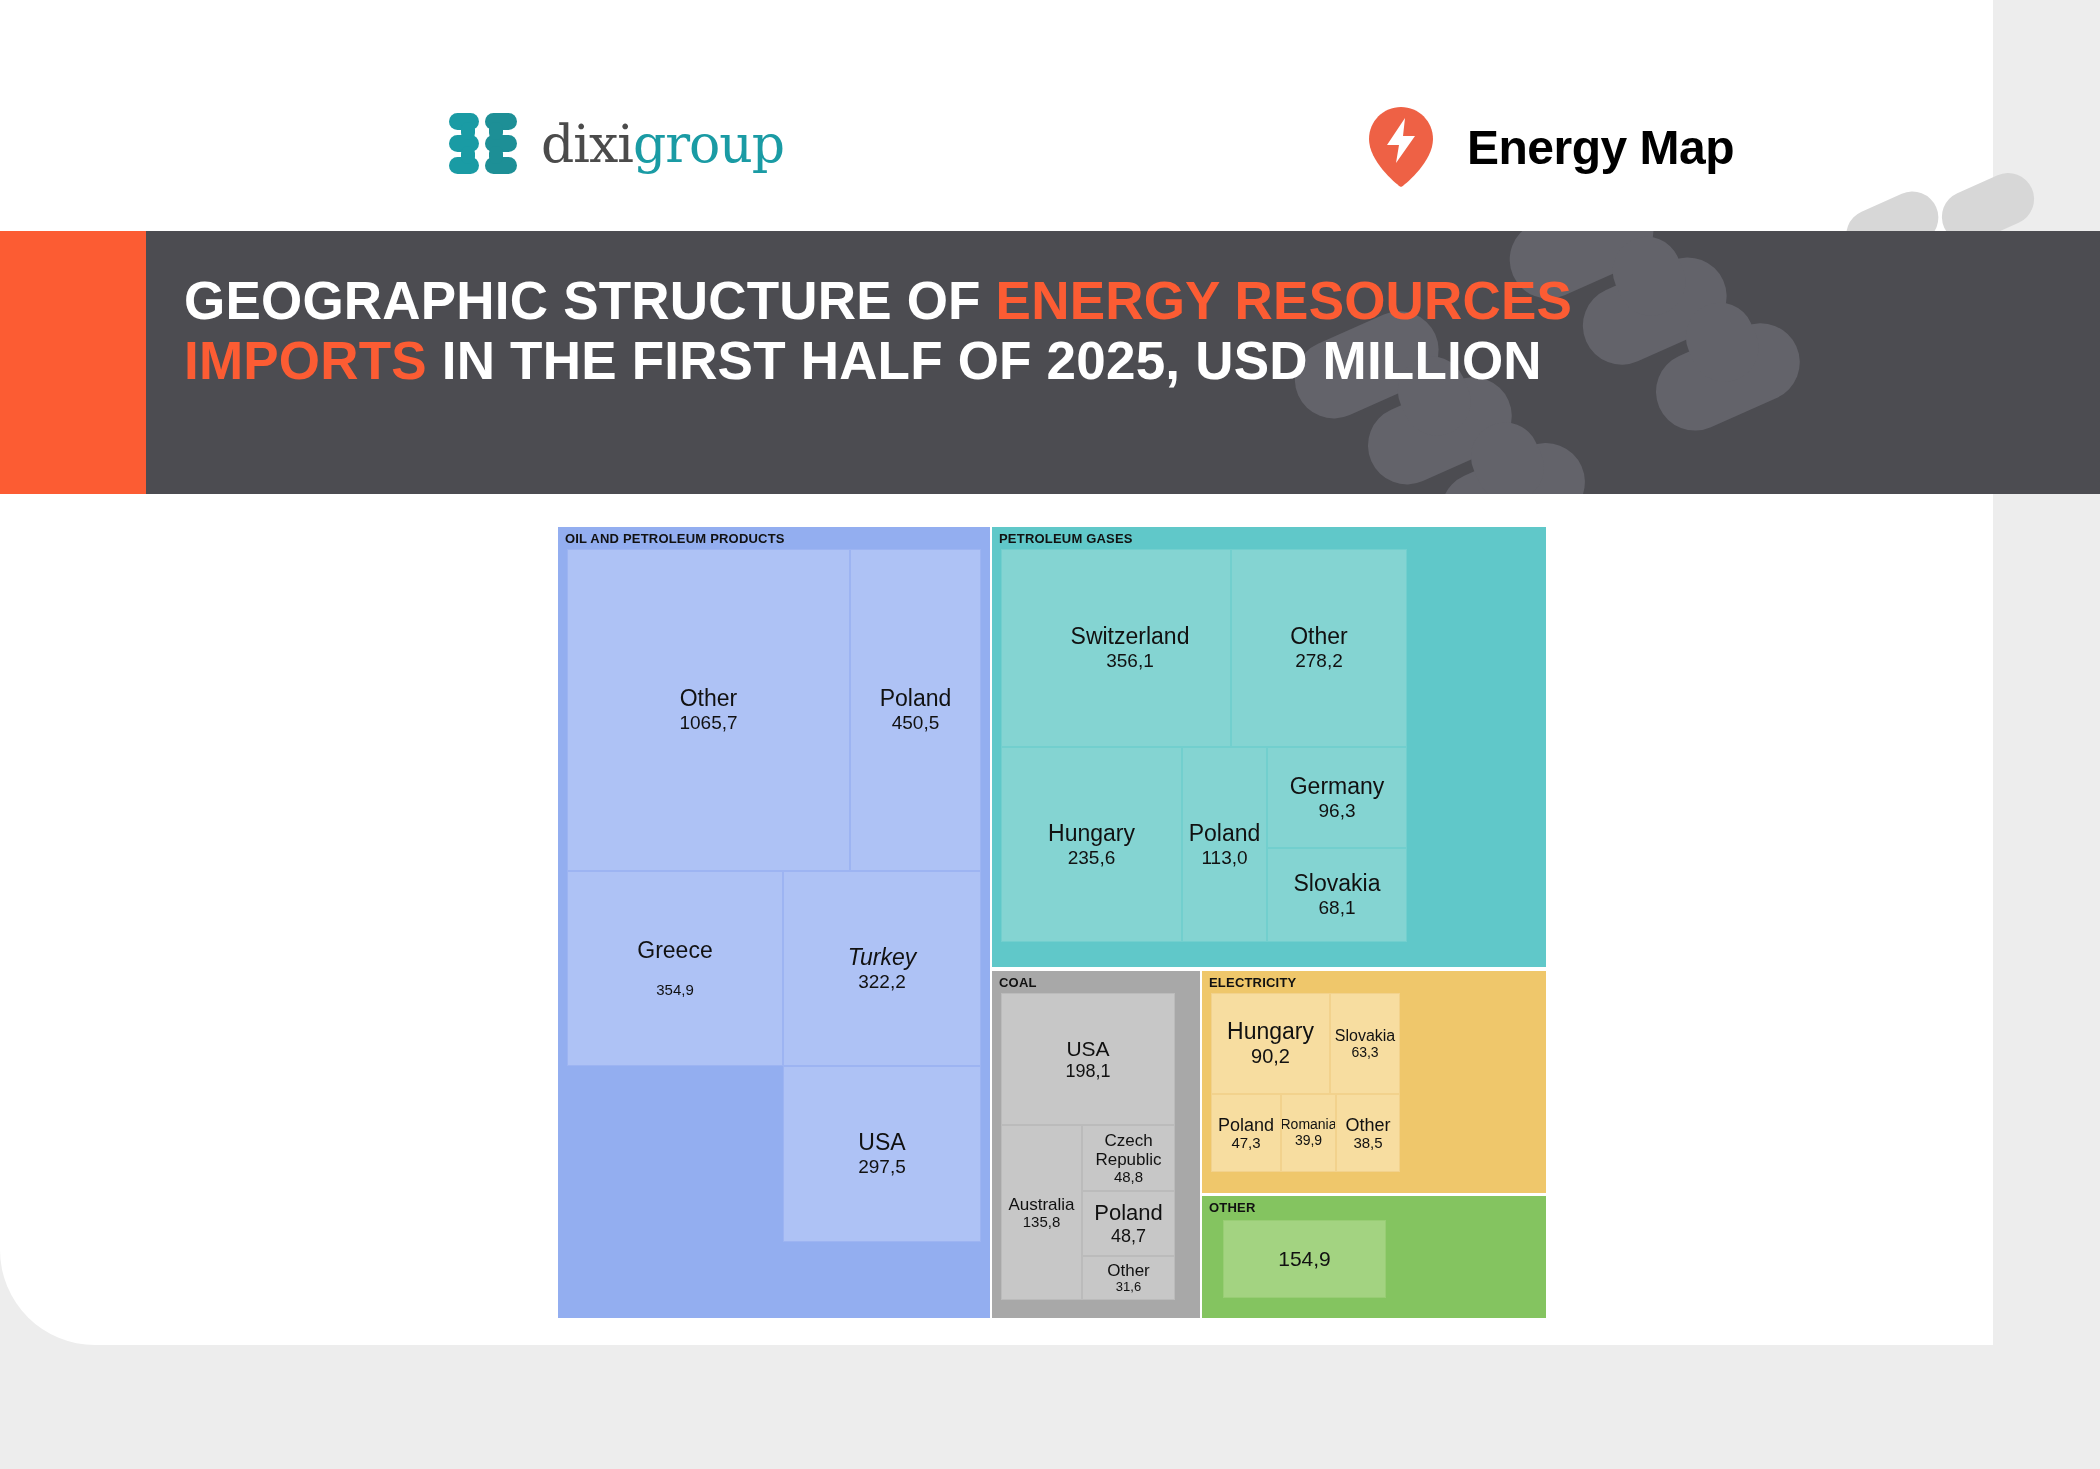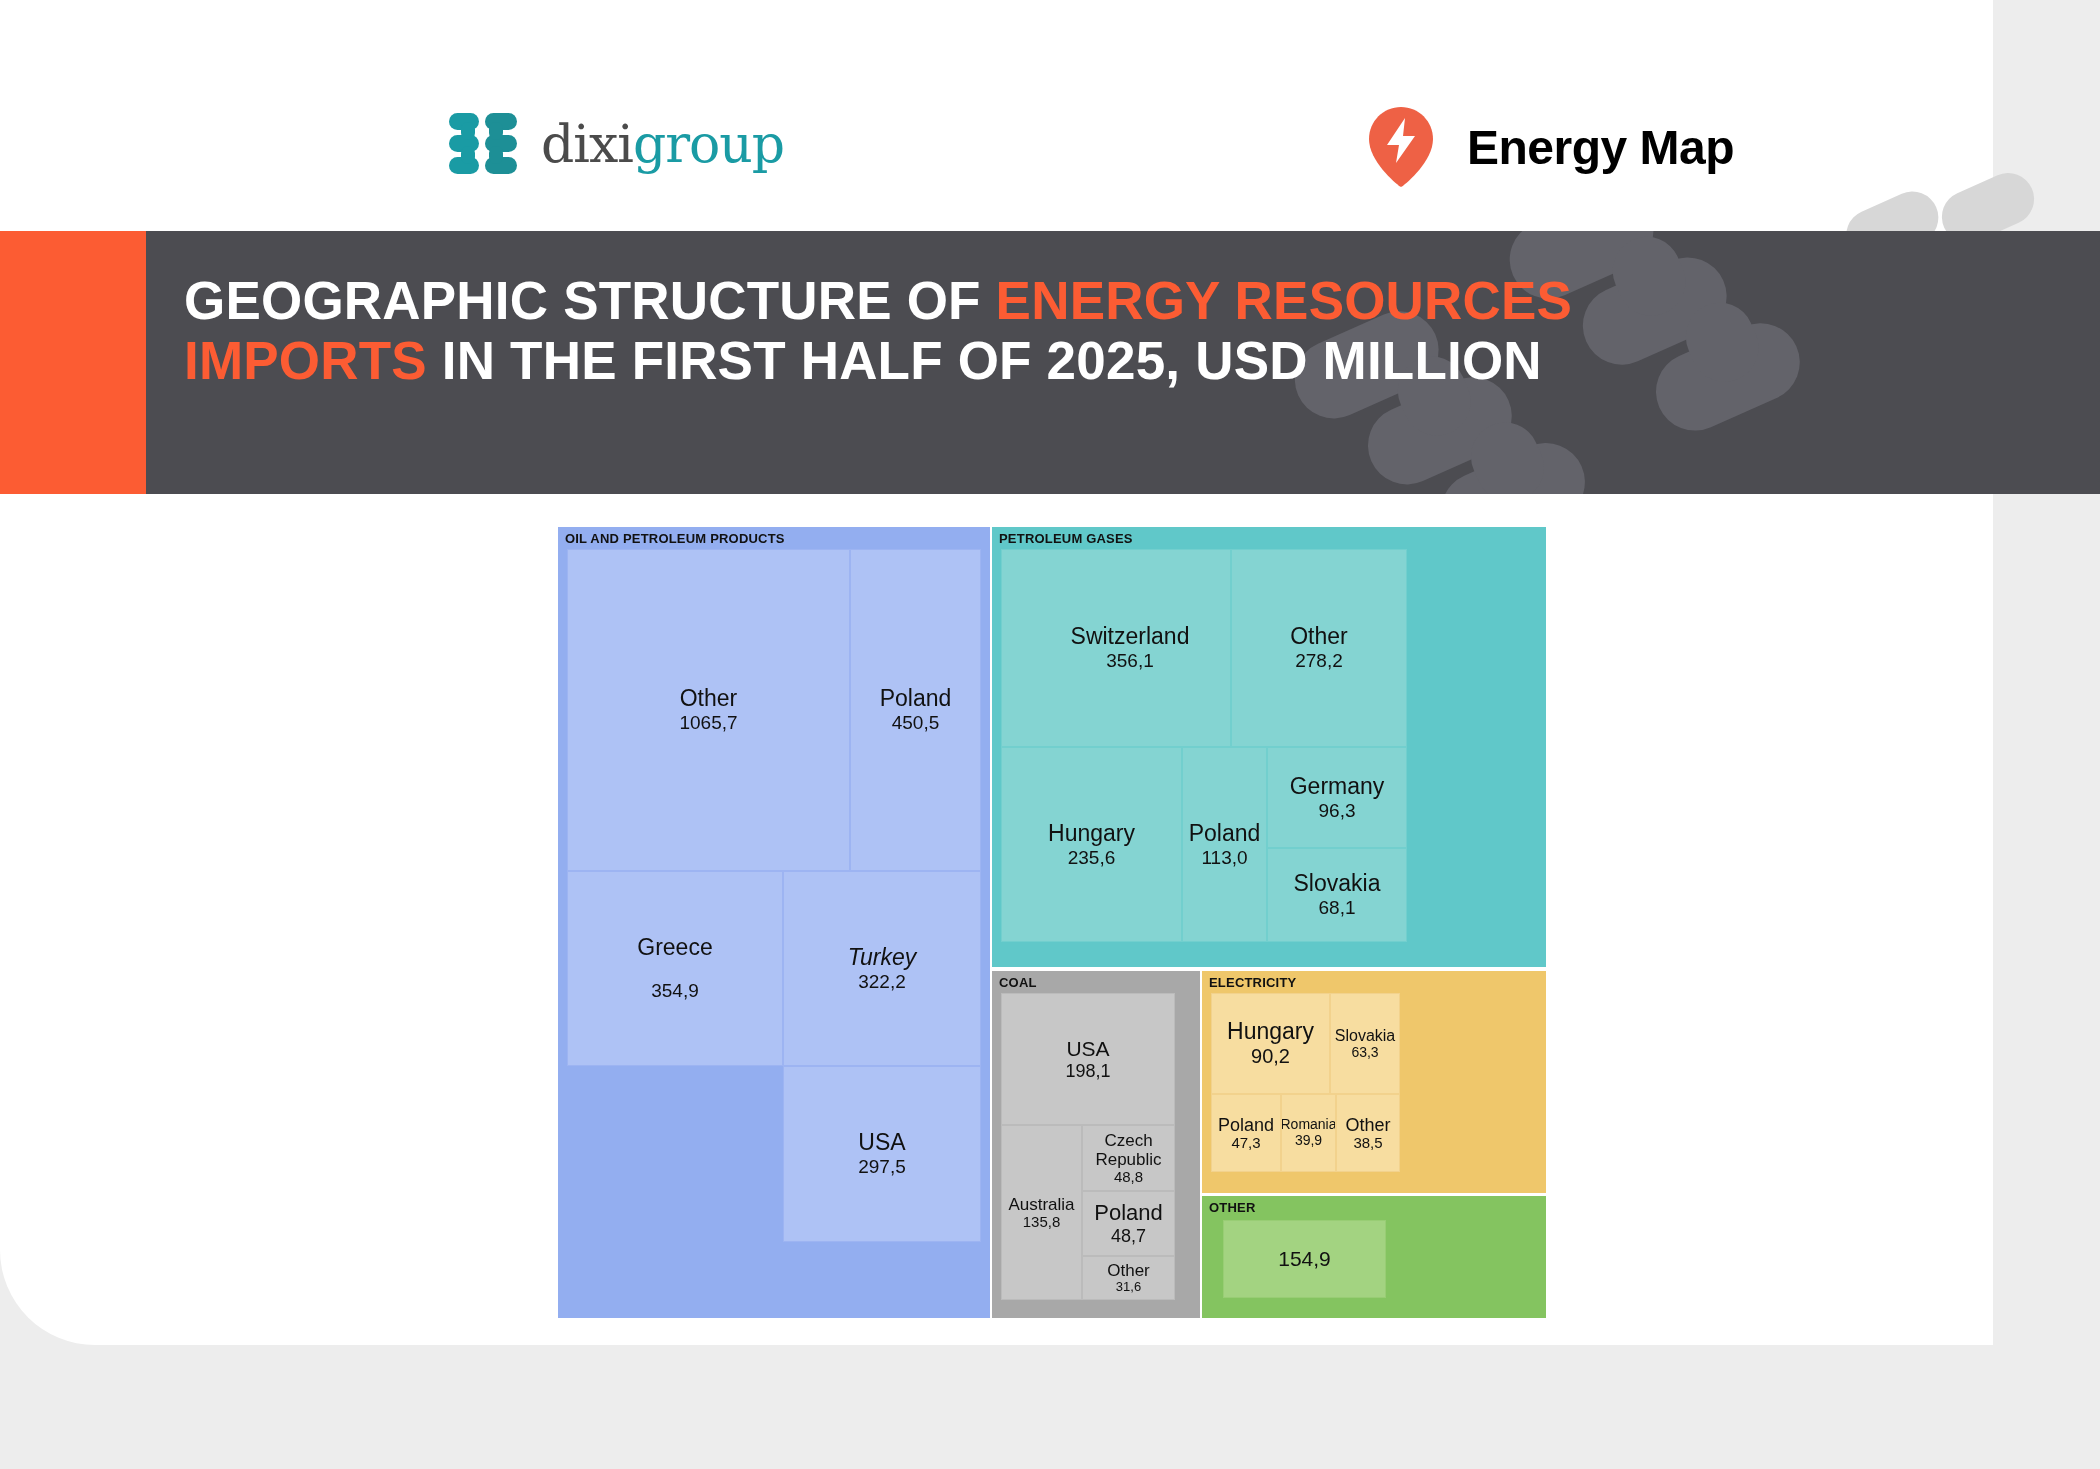--- a/index.html
+++ b/index.html
@@ -166,21 +166,21 @@
       <span class="tname" style="font-size:23px;">Other</span>
       <span class="tval" style="font-size:19px;">1065,7</span>
     </div>
     <div class="tile" style="left:292px;top:22px;width:131px;height:322px;">
       <span class="tname" style="font-size:23px;">Poland</span>
       <span class="tval" style="font-size:19px;">450,5</span>
     </div>
 
     <div class="tile" style="left:9px;top:344px;width:216px;height:195px;">
       <span class="tname" style="font-size:23px;">Greece</span>
-      <span class="tval" style="font-size:19px;margin-top:19px;">354,9</span>
+      <span class="tval" style="font-size:15px;margin-top:19px;">354,9</span>
     </div>
     <div class="tile" style="left:225px;top:344px;width:198px;height:195px;">
       <span class="tname" style="font-size:23px;font-style:italic;">Turkey</span>
       <span class="tval" style="font-size:19px;">322,2</span>
     </div>
 
     <div class="tile" style="left:225px;top:539px;width:198px;height:176px;">
       <span class="tname" style="font-size:23px;">USA</span>
       <span class="tval" style="font-size:19px;">297,5</span>
     </div>

